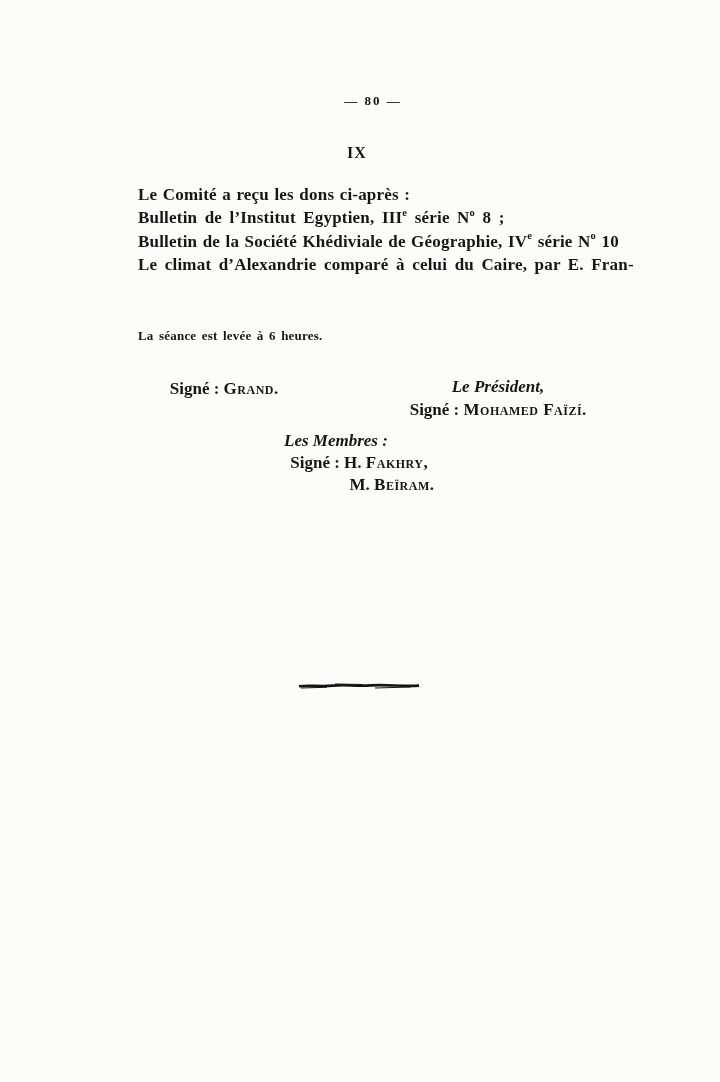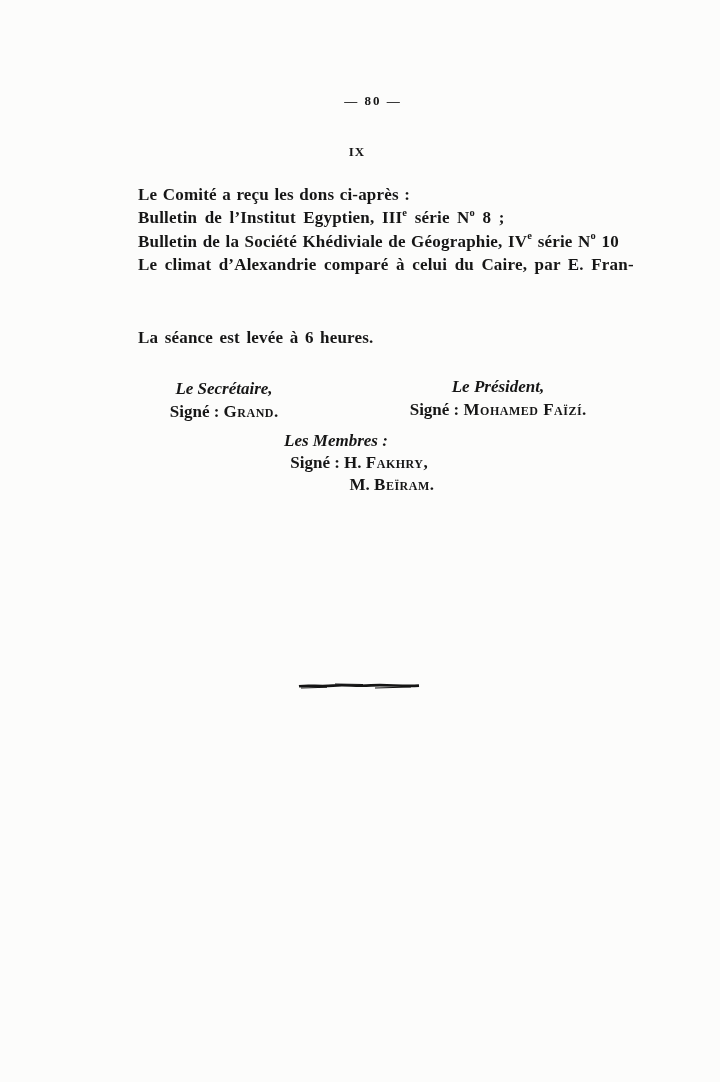--- a/index.html
+++ b/index.html
@@ -25,21 +25,21 @@
     font-size: 13px;
     font-weight: bold;
     letter-spacing: 2px;
   }
   .section-heading {
     position: absolute;
     top: 144px;
     left: 0;
     width: 714px;
     text-align: center;
-    font-size: 13px;
+    font-size: 16px;
     font-weight: bold;
     letter-spacing: 1px;
   }
   .body-block {
     position: absolute;
     left: 103px;
     top: 183px;
     font-size: 17px;
     font-weight: bold;
     letter-spacing: 0.2px;
@@ -56,21 +56,21 @@
     font-size: 10.5px;
     line-height: 0;
     position: relative;
     top: -1px;
     vertical-align: super;
   }
   .closing {
     position: absolute;
     left: 138px;
     top: 328px;
-    font-size: 17px;
+    font-size: 13px;
     font-weight: bold;
     letter-spacing: 0.2px;
     word-spacing: 2px;
     white-space: nowrap;
   }
   .sig {
     position: absolute;
     text-align: center;
     font-size: 17px;
     font-weight: bold;
@@ -132,21 +132,20 @@
   <div class="body-block">
     <div class="line indent"><span>Le Comité a reçu les dons ci-après :</span></div>
     <div class="line indent wide"><span>Bulletin de l’Institut Egyptien, III</span><sup>e</sup><span> série N</span><sup>o</sup><span> 8 ;</span></div>
     <div class="line indent"><span>Bulletin de la Société Khédiviale de Géographie, IV</span><sup>e</sup><span> série N</span><sup>o</sup><span> 10</span></div>
     <div class="line indent wide"><span>Le climat d’Alexandrie comparé à celui du Caire, par E. Fran-</span></div>
   </div>
 
   <div class="closing">La séance est levée à 6 heures.</div>
 
   <div class="sig sig-left">
-    <div class="sig-title">Le Secrétaire,</div>
     <div class="sig-line"><span>Signé : </span><span class="sc">Grand</span><span>.</span></div>
   </div>
 
   <div class="sig sig-right">
     <div class="sig-title">Le Président,</div>
     <div class="sig-line"><span>Signé : </span><span class="sc">Mohamed Faïzí</span><span>.</span></div>
   </div>
 
   <div class="members-title">Les Membres :</div>
 

